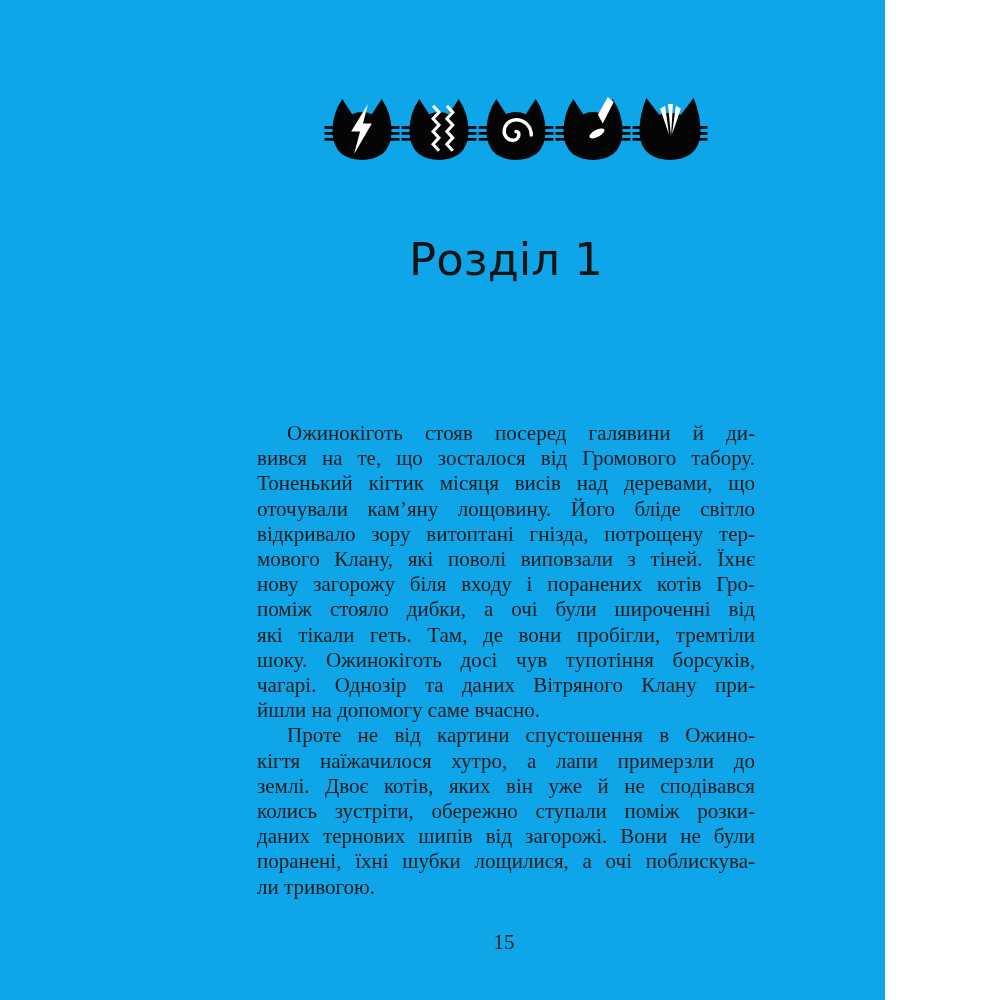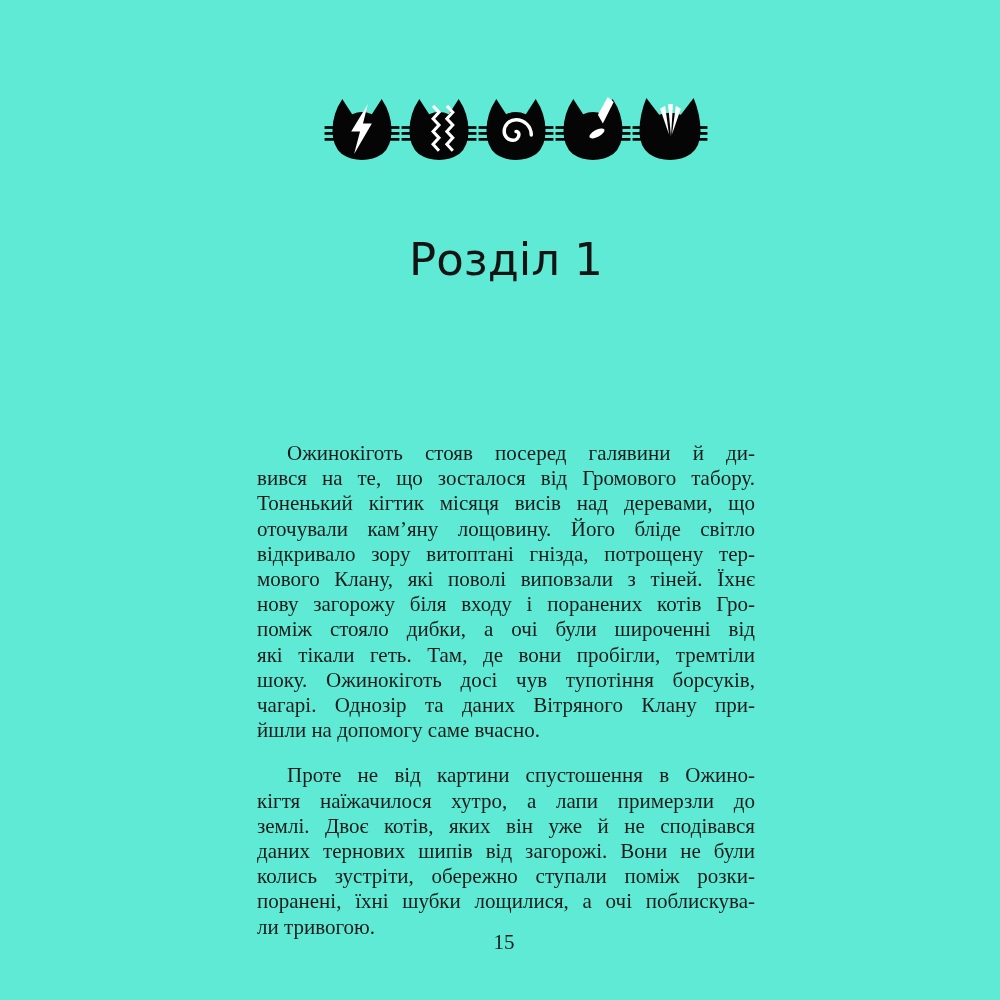--- a/index.html
+++ b/index.html
@@ -1,19 +1,19 @@
 <!DOCTYPE html>
 <html><head>
 <meta charset="utf-8">
 <style>
   html,body { margin:0; padding:0; background:#ffffff; }
   .page {
     position:relative;
-    width:1000px; height:1000px;
-    background:#5eead4;
+    width:885px; height:1000px;
+    background:#0ea5e9;
     font-family:"Liberation Serif", serif;
     color:#1d1d1d;
     overflow:hidden;
   }
   .icons-row {
     position:absolute;
     top:97px; left:0; width:1000px;
     display:flex; justify-content:center; align-items:flex-start;
     gap:1px;
     transform:translateX(16px);
@@ -37,21 +37,21 @@
     line-height:25.2px;
     color:#1b1b1b;
   }
   .line {
     text-align:justify;
     text-align-last:justify;
     text-justify:inter-word;
     white-space:normal;
   }
   .line.last { text-align-last:left; }
-  .line.indent { text-indent:30px;margin-top:20px; }
+  .line.indent { text-indent:30px; }
   .page-number {
     position:absolute;
     top:930px; left:0; width:1000px;
     text-align:center;
     font-size:21px;
     color:#1b1b1b;
     transform:translateX(4px);
   }
 </style>
 </head>
@@ -153,21 +153,21 @@
       <div class="line">мового Клану, які поволі виповзали з тіней. Їхнє</div>
       <div class="line">нову загорожу біля входу і поранених котів Гро-</div>
       <div class="line">поміж стояло дибки, а очі були широченні від</div>
       <div class="line">які тікали геть. Там, де вони пробігли, тремтіли</div>
       <div class="line">шоку. Ожинокіготь досі чув тупотіння борсуків,</div>
       <div class="line">чагарі. Однозір та даних Вітряного Клану при-</div>
       <div class="line last">йшли на допомогу саме вчасно.</div>
       <div class="line indent">Проте не від картини спустошення в Ожино-</div>
       <div class="line">кігтя наїжачилося хутро, а лапи примерзли до</div>
       <div class="line">землі. Двоє котів, яких він уже й не сподівався</div>
+      <div class="line">колись зустріти, обережно ступали поміж розки-</div>
       <div class="line">даних тернових шипів від загорожі. Вони не були</div>
-      <div class="line">колись зустріти, обережно ступали поміж розки-</div>
       <div class="line">поранені, їхні шубки лощилися, а очі поблискува-</div>
       <div class="line last">ли тривогою.</div>
     </div>
 
   <div class="page-number">15</div>
 
 </div>
 
 </body></html>

